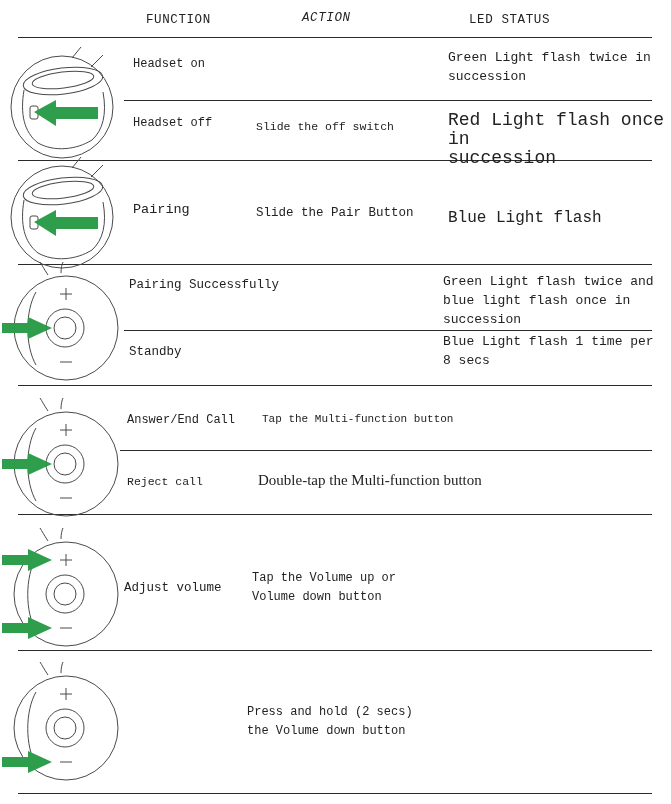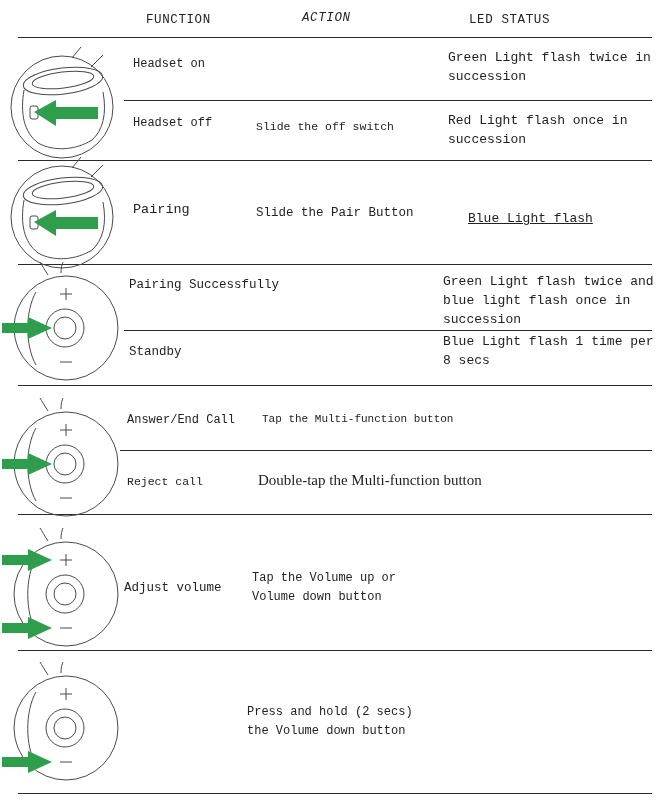--- a/index.html
+++ b/index.html
@@ -68,41 +68,41 @@
     </g>
     <polygon class="arrow" points="28,66 50,54 50,61 92,61 92,73 50,73 50,80" fill="#2f9e4c"></polygon>
   </svg>
 
   <div class="cell" style="left:133px; top:55px; font-size:12px;">Headset on</div>
   <div class="cell" style="left:448px; top:48px; font-size:13px;">Green Light flash twice in
 succession</div>
 
   <div class="cell" style="left:133px; top:114px; font-size:12px;">Headset off</div>
   <div class="cell" style="left:256px; top:117px; font-size:11.5px;">Slide the off switch</div>
-  <div class="cell" style="left:448px; top:111px; font-size:13px;">Red Light flash once in
+  <div class="cell" style="left:448px; top:111px; font-size:18px;">Red Light flash once in
 succession</div>
 
   <svg class="illus" style="left:6px; top:156px;" width="112" height="114" viewBox="0 0 112 114">
     <g class="sketch">
       <circle cx="56" cy="61" r="51"></circle>
       <path d="M66 12 L75 1"></path>
       <path d="M85 21 L97 9"></path>
       <ellipse cx="57" cy="35" rx="40" ry="13" transform="rotate(-7 57 35)"></ellipse>
       <ellipse cx="57" cy="34" rx="31" ry="8" transform="rotate(-7 57 34)"></ellipse>
       <path d="M18 44 C14 68 18 86 32 97"></path>
       <path d="M97 46 C101 68 97 84 86 94"></path>
       <path d="M32 97 C48 106 70 104 86 94"></path>
       <rect x="24" y="60" width="8" height="13" rx="2"></rect>
     </g>
     <polygon class="arrow" points="28,66 50,54 50,61 92,61 92,73 50,73 50,80" fill="#2f9e4c"></polygon>
   </svg>
 
   <div class="cell" style="left:133px; top:200px; font-size:13.5px;">Pairing</div>
   <div class="cell" style="left:256px; top:204px; font-size:12.5px;">Slide the Pair Button</div>
-  <div class="cell" style="left:468px; top:209px; font-size:13px;text-decoration:underline;">Blue Light flash</div>
+  <div class="cell" style="left:448px; top:209px; font-size:16px;">Blue Light flash</div>
 
   <svg class="illus" style="left:2px; top:262px;" width="126" height="122" viewBox="0 0 126 122">
     <g class="sketch">
       <path d="M46 13 C42 7 40 3 38 0"></path>
       <path d="M59 11 C59 6 60 2 61 0"></path>
       <circle cx="64" cy="66" r="52"></circle>
       <path d="M34 30 C23 49 23 84 34 103"></path>
       <path d="M64 26 L64 38"></path>
       <path d="M58 32 L70 32"></path>
       <path d="M58 100 L70 100"></path>

